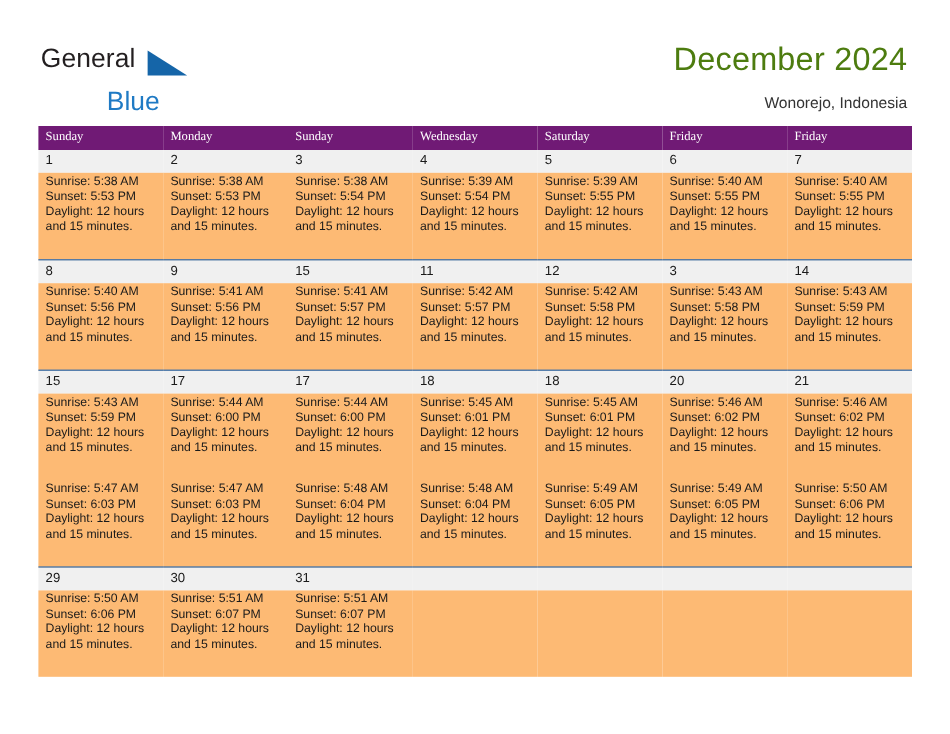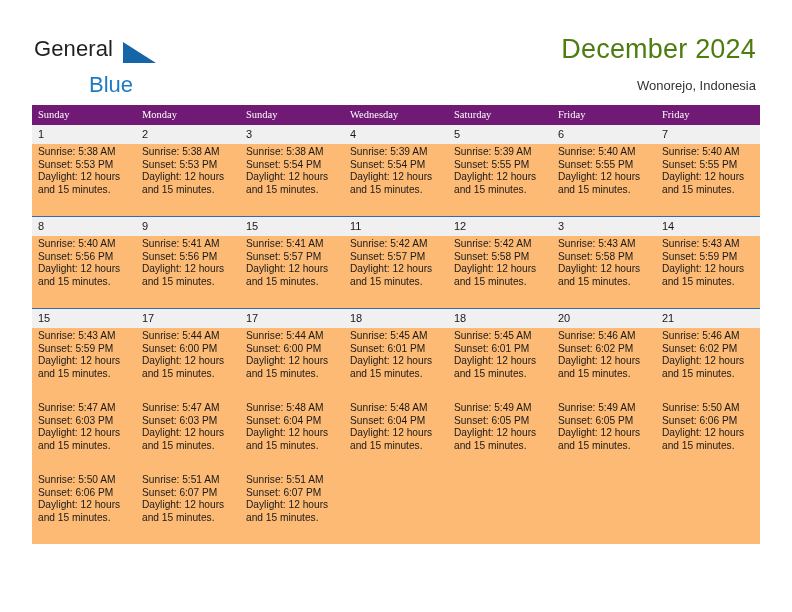--- a/index.html
+++ b/index.html
@@ -374,20 +374,29 @@
             <span class="line">and 15 minutes.</span>
           </td>
           <td>
             <span class="line">Sunrise: 5:50 AM</span>
             <span class="line">Sunset: 6:06 PM</span>
             <span class="line">Daylight: 12 hours</span>
             <span class="line">and 15 minutes.</span>
           </td>
         </tr>
 
+        <tr class="week-num">
+          <td>29</td>
+          <td>30</td>
+          <td>31</td>
+          <td></td>
+          <td></td>
+          <td></td>
+          <td></td>
+        </tr>
         <tr class="week-body">
           <td>
             <span class="line">Sunrise: 5:50 AM</span>
             <span class="line">Sunset: 6:06 PM</span>
             <span class="line">Daylight: 12 hours</span>
             <span class="line">and 15 minutes.</span>
           </td>
           <td>
             <span class="line">Sunrise: 5:51 AM</span>
             <span class="line">Sunset: 6:07 PM</span>

